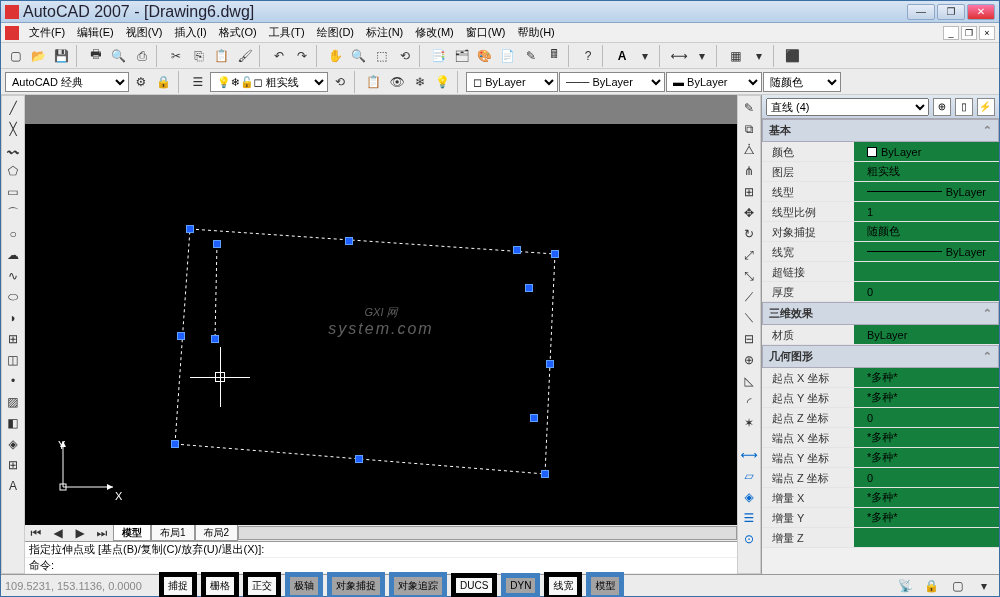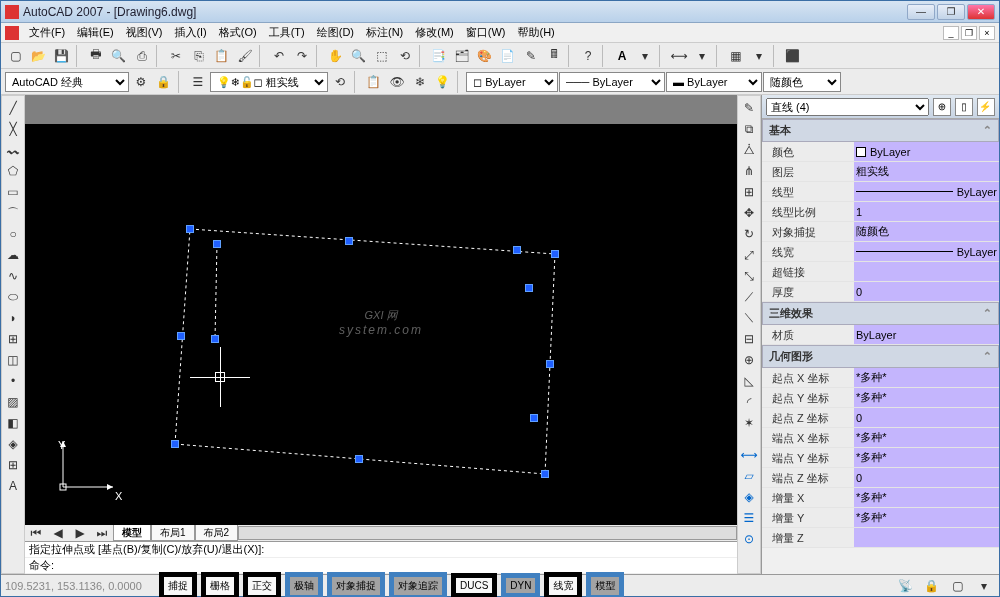--- a/index.html
+++ b/index.html
@@ -1,20 +1,20 @@
 <!DOCTYPE html>
 <html><head>
 <meta charset="utf-8">
 <style>
 * { margin:0; padding:0; box-sizing:border-box; font-family:"Microsoft YaHei","SimSun",Arial,sans-serif; font-size:11px; }
 body { background:#fff; overflow:hidden; }
 .window { width:1000px; height:597px; border:1px solid #3a6ea5; background:#ececec; display:flex; flex-direction:column; }
 .titlebar { height:22px; background:linear-gradient(#d7e4f2,#b9d1ea); display:flex; align-items:center; padding:0 4px; border-bottom:1px solid #8ba6c4; }
 .titlebar .app-icon { width:14px; height:14px; background:#d33; margin-right:4px; }
-.titlebar .title { font-size:12px; color:#223; flex:1; }
+.titlebar .title { font-size:16px; color:#223; flex:1; }
 .winbtns { display:flex; gap:2px; }
 .winbtn { width:28px; height:16px; background:linear-gradient(#e8eef8,#c2d4e8); border:1px solid #90a8c8; border-radius:2px; display:flex; align-items:center; justify-content:center; font-size:10px; color:#333; cursor:pointer; }
 .winbtn.close { background:linear-gradient(#f7a,#d33); color:#fff; }
 .menubar { height:20px; background:#f0f0f0; display:flex; align-items:center; padding:0 4px; border-bottom:1px solid #ccc; }
 .menubar .mitem { padding:2px 6px; cursor:pointer; }
 .menubar .doc-ctrls { margin-left:auto; display:flex; gap:2px; }
 .menubar .doc-ctrls span { width:16px; height:14px; border:1px solid #bbb; text-align:center; font-size:9px; line-height:12px; cursor:pointer; background:#fff; }
 .toolbar-row { height:26px; background:#ececec; border-bottom:1px solid #ccc; display:flex; align-items:center; padding:2px 4px; gap:1px; flex-wrap:nowrap; overflow:hidden; }
 .tbtn { width:22px; height:22px; border:1px solid transparent; display:flex; align-items:center; justify-content:center; cursor:pointer; font-size:12px; color:#333; }
 .tsep { width:6px; height:22px; border-left:1px solid #bbb; margin:0 2px; }
@@ -26,41 +26,41 @@
 .canvas { flex:1; background:#000; position:relative; overflow:hidden;margin-top:29px; }
 .grip { position:absolute; width:8px; height:8px; background:#2060ff; border:1px solid #60a0ff; }
 .crosshair { position:absolute; pointer-events:none; }
 .crosshair .ch-h { position:absolute; width:60px; height:1px; background:#fff; top:0; left:-30px; }
 .crosshair .ch-v { position:absolute; width:1px; height:60px; background:#fff; left:0; top:-30px; }
 .crosshair .ch-box { position:absolute; width:10px; height:10px; border:1px solid #fff; left:-5px; top:-5px; }
 .ucs { position:absolute; left:30px; bottom:30px; color:#fff; font-size:12px; }
 .ucs .y-lab { position:absolute; left:3px; top:-56px; }
 .ucs .x-lab { position:absolute; left:60px; top:-5px; }
 .watermark { position:absolute; left:50%; top:50%; transform:translate(-50%,-60%); color:#888; font-size:40px; font-style:italic; font-family:Georgia,serif; opacity:0.7; pointer-events:none; text-align:center; }
-.watermark .sub { font-size:12px; letter-spacing:2px; }
+.watermark .sub { font-size:16px; letter-spacing:2px; }
 .canvas-scrolls { height:16px; background:#ececec; display:flex; align-items:center; }
 .ctabs { display:flex; height:16px; }
 .ctab { padding:0 8px; background:#f8f8f8; border:1px solid #999; border-top:none; cursor:pointer; font-size:10px; display:flex; align-items:center; }
 .ctab.active { background:#fff; font-weight:bold; }
 .cmdline { border-top:1px solid #999; background:#fff; }
 .cmdline .row { height:16px; padding:0 4px; font-size:11px; border-bottom:1px solid #eee; display:flex; align-items:center; }
 .status { height:22px; background:#ececec; border-top:1px solid #999; display:flex; align-items:center; padding:0 4px; gap:4px; font-size:11px; }
 .status .coord { width:150px; color:#888; }
 .status .stbtn { padding:2px 4px; border:5px solid #000000; background:#f8f8f8; cursor:pointer; font-size:10px; }
 .status .stbtn.on { background:#a3a3a3; border-color:#4080c0; }
 .prop-panel { width:238px; background:#f0f0f0; border-left:1px solid #999; display:flex; flex-direction:column; overflow-y:auto; }
 .prop-header { height:24px; background:linear-gradient(#e0e8f0,#c8d4e4); display:flex; align-items:center; padding:0 4px; gap:4px; border-bottom:1px solid #aaa; }
 .prop-header select { flex:1; height:18px; font-size:11px; }
 .prop-header .phbtn { width:18px; height:18px; border:1px solid #888; background:#fff; cursor:pointer; display:flex; align-items:center; justify-content:center; font-size:10px; }
 .prop-section { }
 .prop-sec-head { background:#d0d8e4; border:1px solid #aab; padding:3px 6px; font-size:11px; color:#333; font-weight:bold; display:flex; align-items:center;gap:26px; }
 .prop-sec-head .chev { margin-left:auto; color:#888; }
 .prop-row { display:flex; height:20px; border-bottom:1px solid #e4e4e4; }
 .prop-row .k { width:92px; padding:3px 10px; background:#ececec; font-size:11px; color:#333; }
-.prop-row .v { flex:1; padding:3px 2px; background:#c4b5fd; font-size:11px; display:flex; align-items:center; gap:4px; }
+.prop-row .v { flex:1; padding:3px 13px; background:#15803d; font-size:11px; display:flex; align-items:center; gap:4px; }
 .prop-row .sw { width:10px; height:10px; border:1px solid #000; background:#fff; }
 .prop-row .lw-line { flex:1; height:1px; background:#000; }
 svg { display:block; }
 </style>
 </head>
 <body>
 
 <div class="window">
 
   <div class="titlebar">

